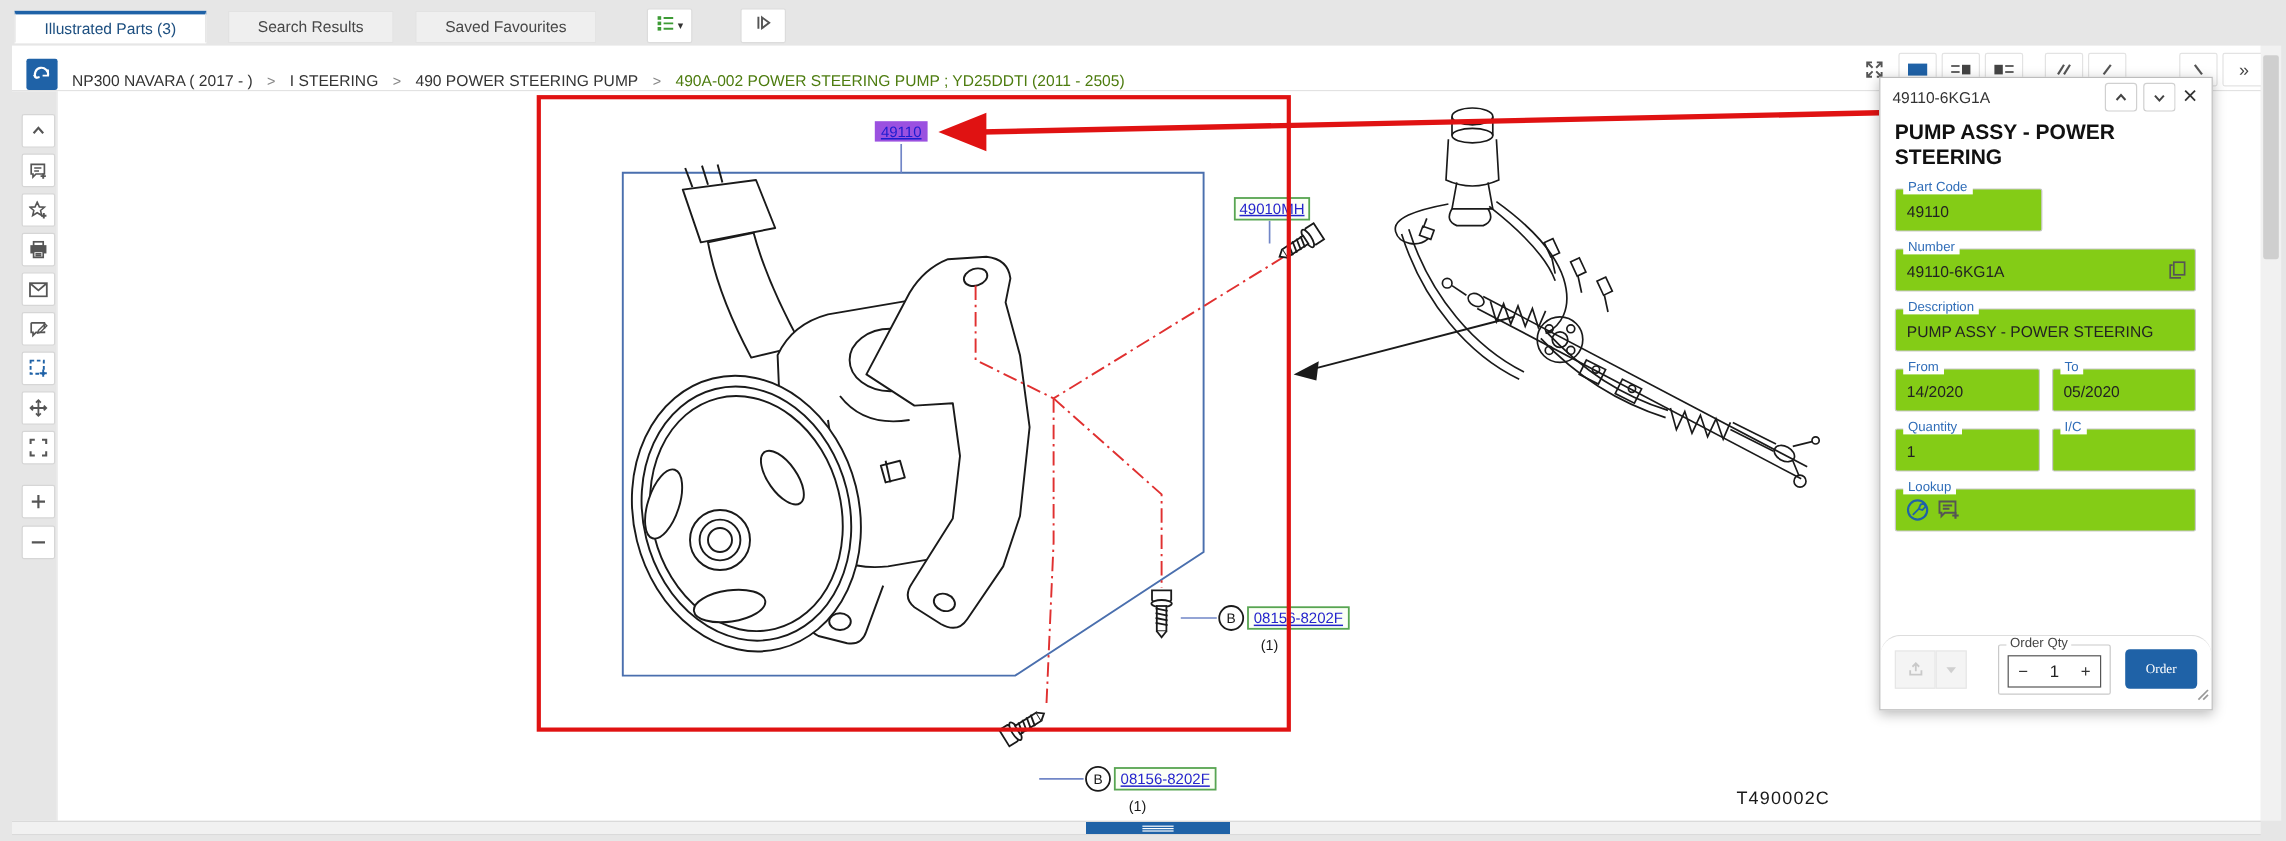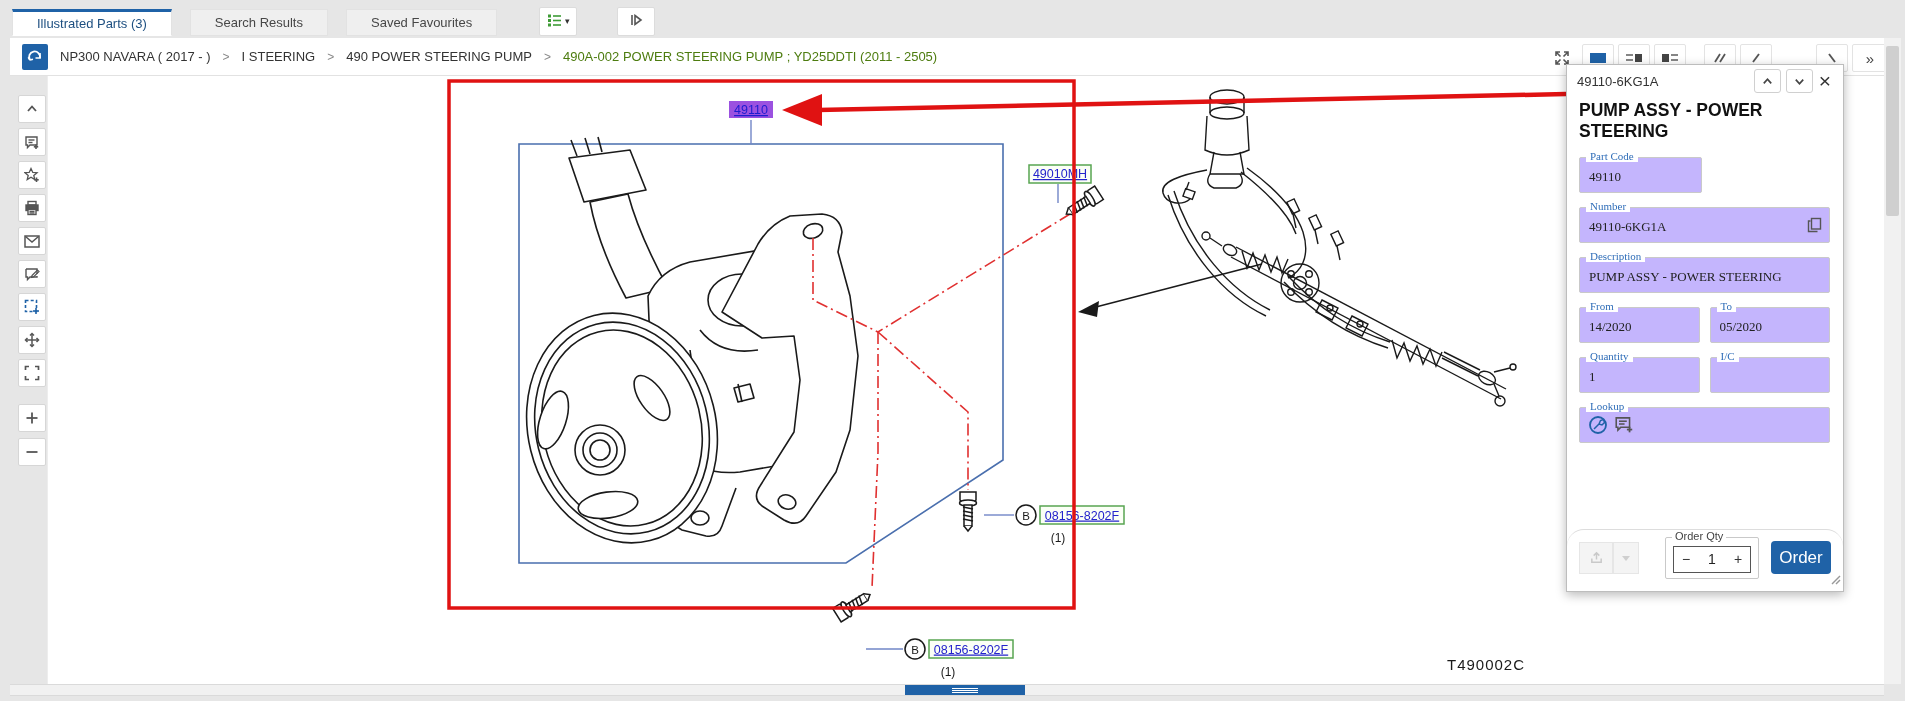--- a/index.html
+++ b/index.html
@@ -5,21 +5,21 @@
   html,body{margin:0;padding:0;}
   body{width:1905px;height:701px;background:#e6e6e6;font-family:"Liberation Sans",sans-serif;overflow:hidden;position:relative;}
   .abs{position:absolute;}
   
   .tabbar{position:absolute;left:12px;top:7px;display:flex;align-items:flex-end;gap:18px;}
   .tab{height:27px;box-sizing:border-box;display:flex;align-items:center;padding:0 24px;background:#efefef;border:1px solid #e2e2e2;color:#474747;font-size:13px;cursor:pointer;}
   .tab.active{background:#fff;border-top:3px solid #1f62a7;border-bottom-color:#fff;color:#1d4f80;}
   .tbtn{width:36px;height:27px;background:#fff;border:1px solid #dcdcdc;border-radius:2px;display:flex;align-items:center;justify-content:center;gap:2px;cursor:pointer;}
   .tbtn .caret{font-size:9px;color:#333;line-height:1;}
   
-  .crumbbar{position:absolute;left:10px;top:38px;width:1874px;height:38px;background:#fff;border-bottom:1px solid #e2e2e2;display:flex;align-items:center;gap:12px;padding-left:12px;box-sizing:border-box;font-size:13px;color:#333;}
+  .crumbbar{position:absolute;left:10px;top:38px;width:1874px;height:38px;background:#fff;border-bottom:1px solid #e2e2e2;display:flex;align-items:flex-end;gap:12px;padding-left:12px;box-sizing:border-box;font-size:13px;color:#333;}
   .veh-ic{width:26px;height:26px;background:#1f62a7;border-radius:2px;display:flex;align-items:center;justify-content:center;cursor:pointer;}
   .crumb{cursor:pointer;white-space:nowrap;}
   .crumb.bold{font-weight:normal;color:#4d7c0f;}
   .csep{color:#888;font-size:12px;}
   
   .vtools{position:absolute;top:44px;left:1546px;display:flex;align-items:center;}
   .vbtn{width:30px;height:26px;background:#fff;border:1px solid #e3e3e3;border-radius:2px;display:flex;align-items:center;justify-content:center;margin-right:4px;cursor:pointer;}
   .vbtn.noborder{border-color:transparent;background:transparent;}
   
   .canvas{position:absolute;left:10px;top:76px;width:1874px;height:608px;background:#fff;}
@@ -29,35 +29,35 @@
   .panel{position:absolute;left:1566px;top:64px;width:278px;height:528px;background:#fff;border:1px solid #bdbdbd;box-shadow:0 3px 10px rgba(0,0,0,.28);box-sizing:border-box;}
   .phead{display:flex;align-items:center;padding:4px 6px 0 10px;}
   .phead .pnum{flex:1;font-size:13px;color:#333;}
   .hbtn{width:25px;height:22px;background:#fff;border:1px solid #d0d0d0;border-radius:3px;display:flex;align-items:center;justify-content:center;margin-left:5px;cursor:pointer;}
   .xbtn{border:none;font-size:21px;color:#333;width:24px;height:24px;display:flex;align-items:center;justify-content:center;cursor:pointer;background:#fff;}
   .ptitle{padding:7px 14px 0 12px;font-size:17.5px;font-weight:bold;color:#111;line-height:1.18;}
   .ptabrow{margin-top:9px;border-bottom:1px solid #d8d8d8;height:31px;}
   .ptab{width:146px;height:32px;box-sizing:border-box;background:#fff;border:1px solid #d8d8d8;border-top:3px solid #1f62a7;border-bottom:1px solid #fff;color:#1f62a7;font-size:13.5px;display:flex;align-items:center;justify-content:center;cursor:pointer;}
   .pbody{padding:2px 13px 0 12px;}
   .row{display:flex;gap:10px;margin-top:14px;}
-  .fld{position:relative;border:1px solid #c9c9c9;border-radius:2px;height:36px;background:#c4b5fd;box-sizing:border-box;flex:1;font-family:Liberation Serif, serif;}
+  .fld{position:relative;border:1px solid #c9c9c9;border-radius:2px;height:36px;background:#84cc16;box-sizing:border-box;flex:1;}
   .fld.half{max-width:123px;}
   .fld .lb{position:absolute;top:-8px;left:6px;background:#fff;padding:0 4px;font-size:11px;color:#2f6db8;white-space:nowrap;}
   .fld .vl{padding:11px 9px 0;font-size:13px;color:#222;white-space:nowrap;overflow:hidden;}
   .copy-ic{position:absolute;right:7px;top:9px;cursor:pointer;}
   .lookup-ics{display:flex;gap:6px;padding:7px 0 0 8px;}
   .pfoot{position:absolute;left:0;right:0;bottom:0;height:62px;border-top:1px solid #ddd;display:flex;align-items:center;padding:0 10px 6px 12px;box-sizing:border-box;border-radius:17px;}
   .dbtn{width:32px;height:30px;background:#f4f4f4;border:1px solid #e6e6e6;display:flex;align-items:center;justify-content:center;}
   .dbtn.r{width:24px;}
   .qtyfld{position:relative;border:1px solid #c9c9c9;border-radius:2px;height:40px;width:92px;margin-left:26px;background:#fff;}
   .qtyfld .lb{position:absolute;top:-8px;left:6px;background:#fff;padding:0 3px;font-size:11px;color:#444;}
   .stepper{position:absolute;left:7px;top:8px;width:76px;height:25px;border:1px solid #555;display:flex;align-items:center;font-size:14px;color:#222;}
   .stepper .sb{width:24px;text-align:center;cursor:pointer;color:#333;}
   .stepper .sv{flex:1;text-align:center;}
-  .orderbtn{margin-left:12px;width:60px;height:33px;background:#1f62a7;color:#fff;border:none;border-radius:4px;font-size:17px;font-family:Liberation Sans, sans-serif;cursor:pointer;}
+  .orderbtn{margin-left:12px;width:60px;height:33px;background:#1f62a7;color:#fff;border:none;border-radius:4px;font-size:11px;font-family:Liberation Serif, serif;cursor:pointer;}
   .grip{position:absolute;right:2px;bottom:2px;}
   
   .vscroll{position:absolute;left:1884px;top:38px;width:17px;height:646px;background:#f1f1f1;}
   .vthumb{position:absolute;left:2px;top:8px;width:13px;height:170px;background:#cfcfcf;border-radius:2px;}
   .hbar{position:absolute;left:10px;top:684px;width:1874px;height:12px;background:#f1f1f1;border-top:1px solid #dadada;border-bottom:1px solid #dadada;box-sizing:border-box;}
   .hgrip{position:absolute;left:895px;top:0px;width:120px;height:10px;background:#1f62a7;display:flex;flex-direction:column;align-items:center;justify-content:center;gap:1px;cursor:pointer;}
   .hgrip i{display:block;width:26px;height:1px;background:#fff;}
   svg text{font-family:"Liberation Sans",sans-serif;}
 </style>
 </head>

